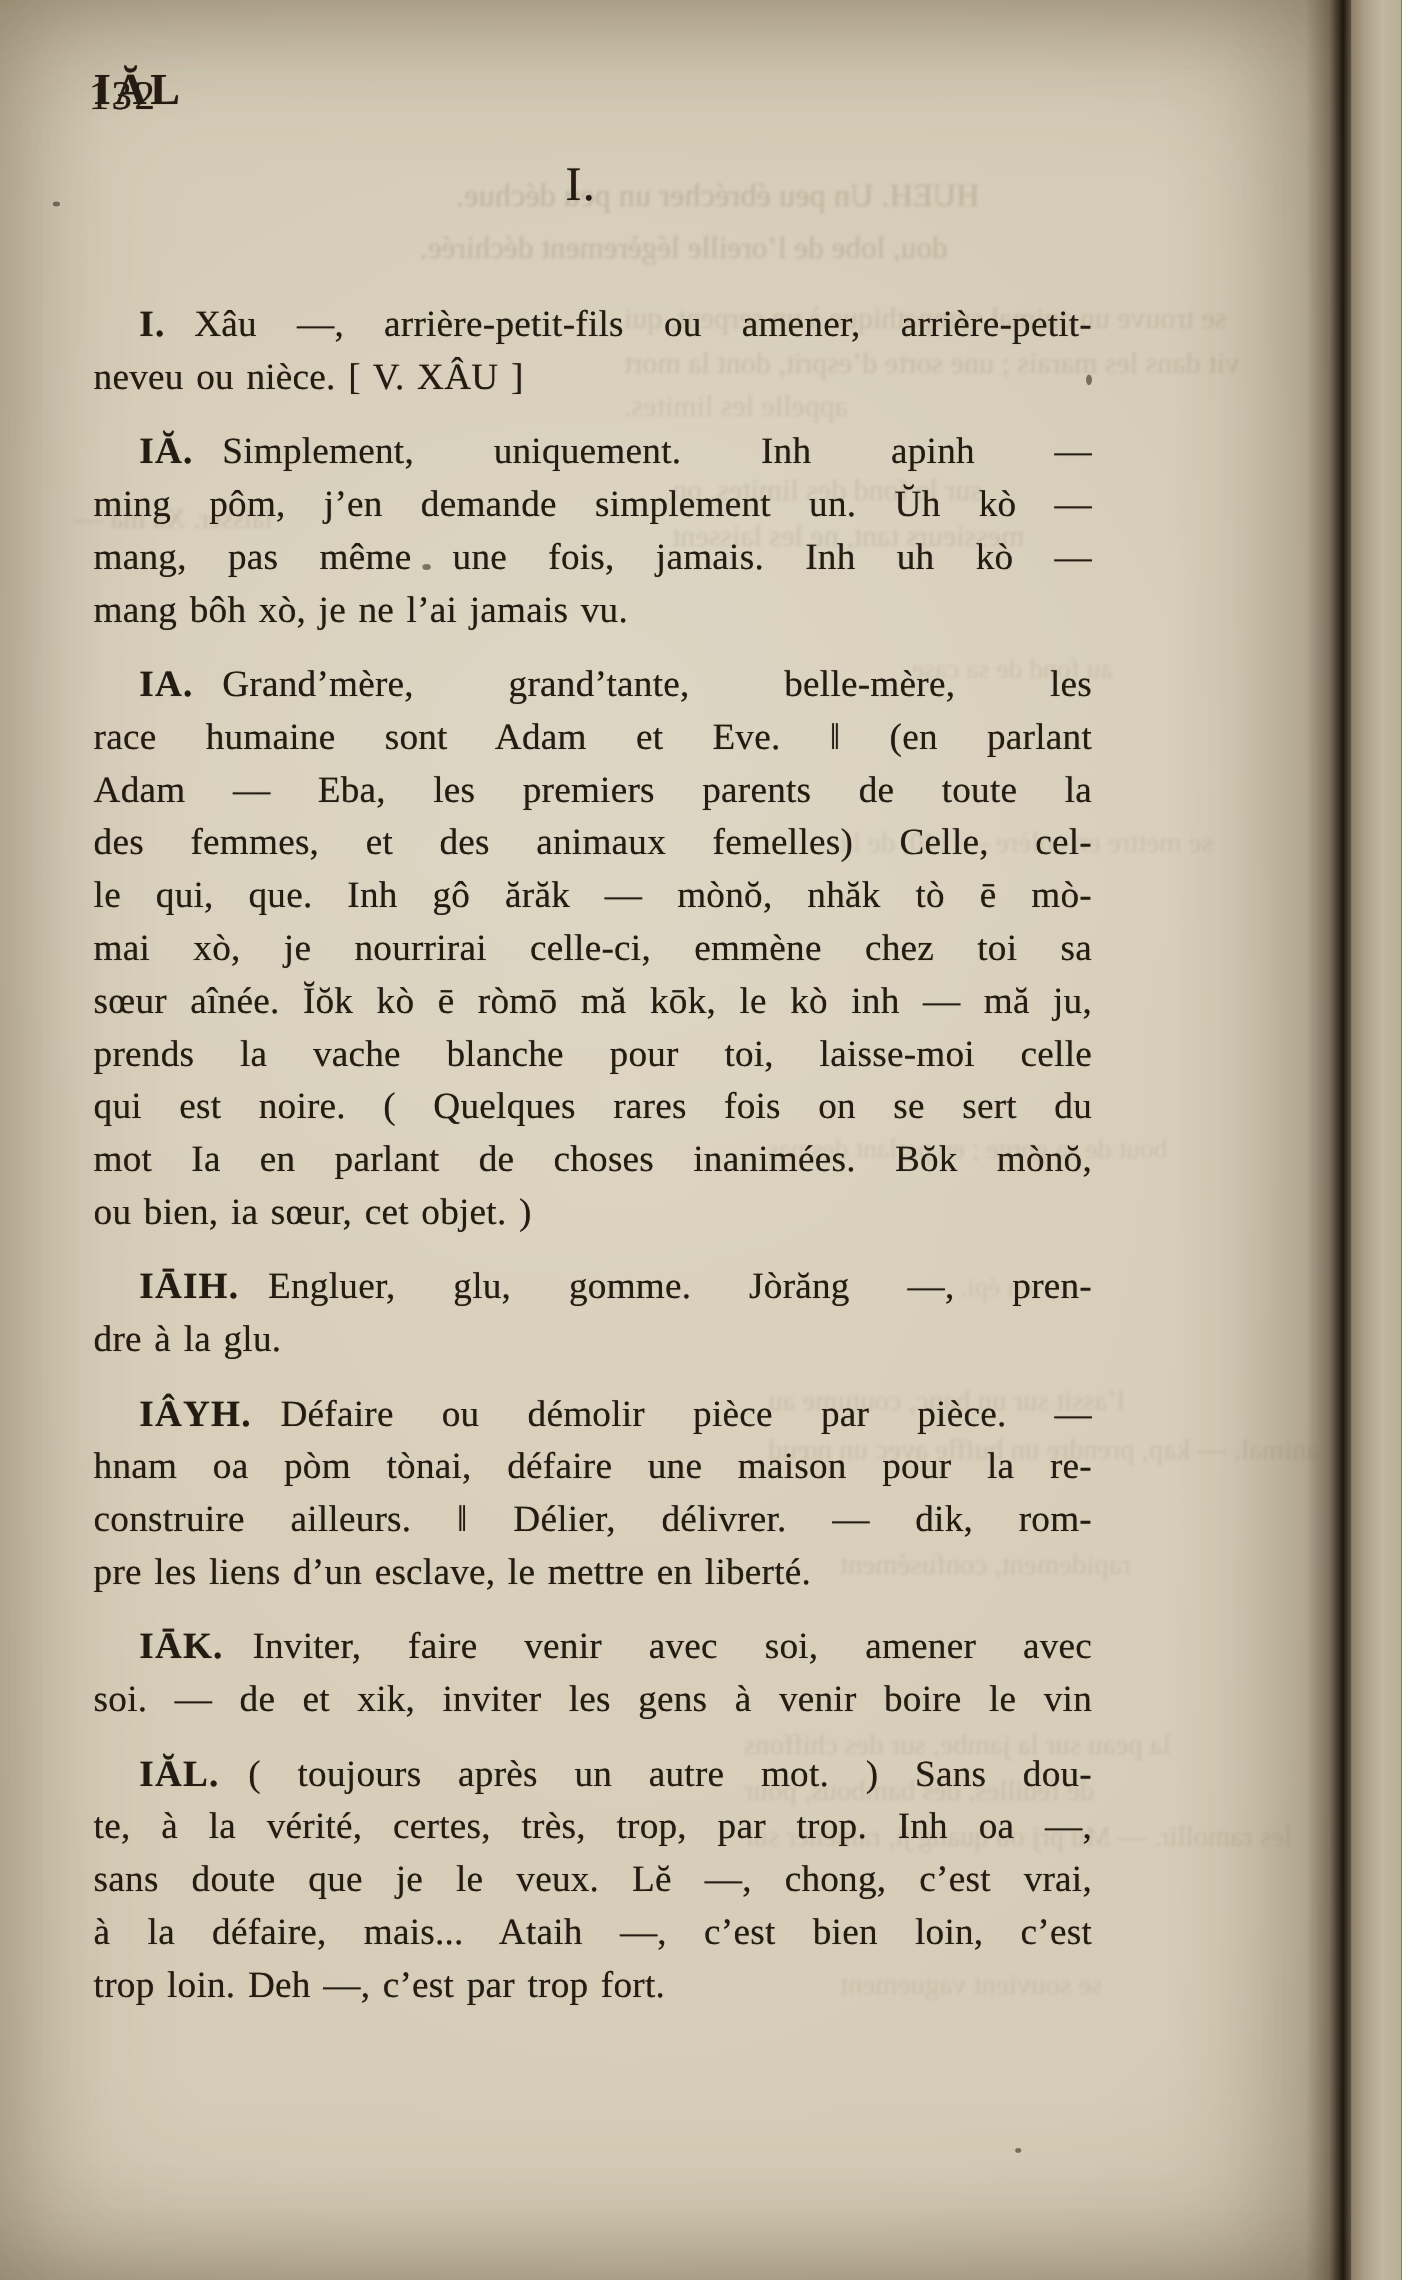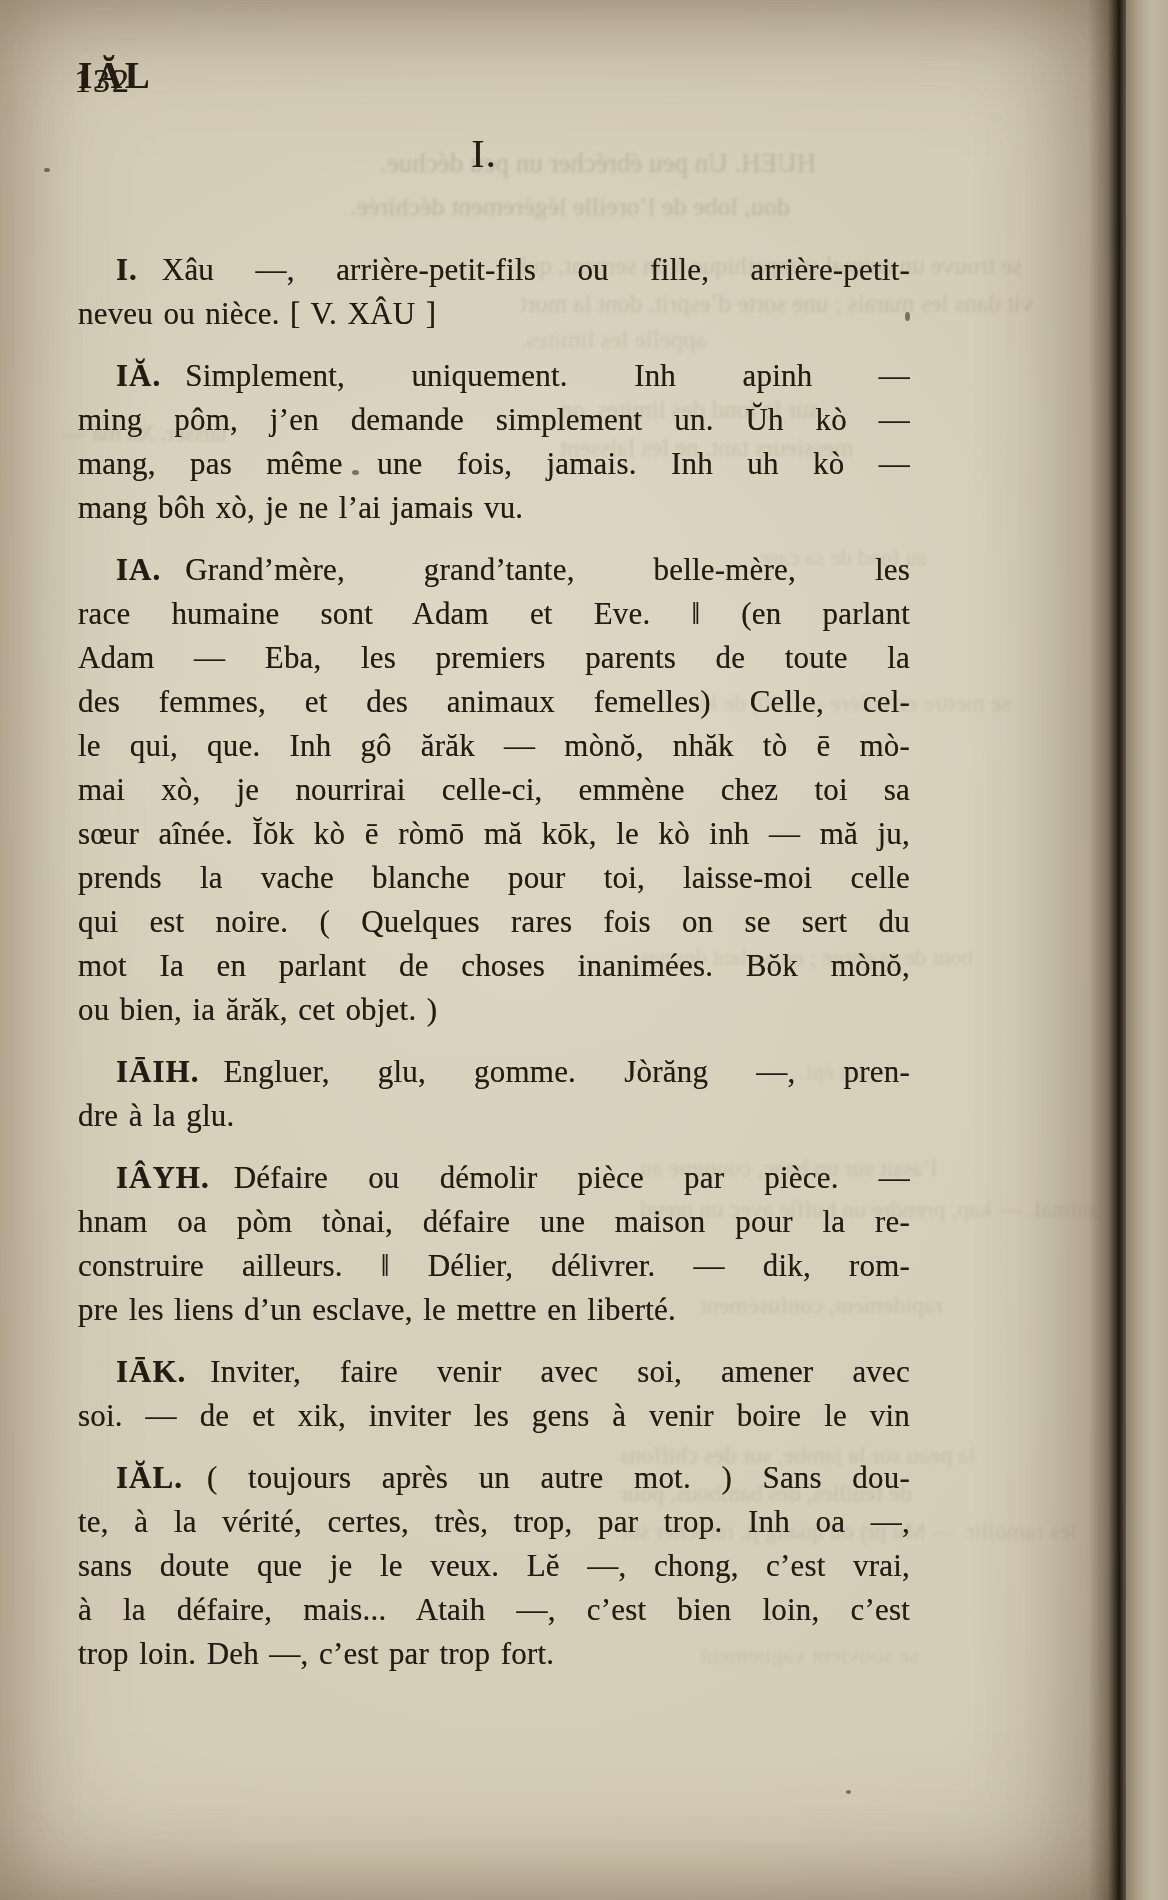--- a/index.html
+++ b/index.html
@@ -87,41 +87,41 @@
       <div class="ghost" style="left: 620px; top: 1518px; font-size: 24px; opacity: 0.26;">les ramollir. — Mu prj ou quang ji, ramener sur</div>
       <div class="ghost" style="left: 700px; top: 1642px; font-size: 24px; opacity: 0.22;">se souvient vaguement</div>
     </div>
 
   <div id="page-number" class="ink">132</div>
   <div id="running-head" class="ink">IĂL</div>
   <div id="section-heading" class="ink">I.</div>
 
   <div id="text-block" class="ink">
       <div class="para">
-        <div class="line j ind"><span class="hw">I.</span><span class="it">Xâu</span><span class="rm"> —, arrière-petit-fils ou fille, arrière-petit-</span></div>
+        <div class="line j ind"><span class="hw">I.</span><span class="it">Xâu</span><span class="rm"> —, arrière-petit-fils ou amener, arrière-petit-</span></div>
         <div class="line"><span class="rm">neveu ou nièce. [ </span><span class="it">V.</span><span class="rm"> XÂU ]</span></div>
       </div>
       <div class="para">
         <div class="line j ind"><span class="hw">IĂ.</span><span class="rm">Simplement, uniquement. </span><span class="it">Inh apinh</span><span class="rm"> —</span></div>
         <div class="line j"><span class="it">ming pôm,</span><span class="rm"> j’en demande simplement un. </span><span class="it">Ŭh kò</span><span class="rm"> —</span></div>
         <div class="line j"><span class="it">mang,</span><span class="rm"> pas même une fois, jamais. </span><span class="it">Inh uh kò</span><span class="rm"> —</span></div>
         <div class="line"><span class="it">mang bôh xò,</span><span class="rm"> je ne l’ai jamais vu.</span></div>
       </div>
       <div class="para">
         <div class="line j ind"><span class="hw">IA.</span><span class="rm">Grand’mère, grand’tante, belle-mère, les</span></div>
         <div class="line j"><span class="rm">race humaine sont Adam et Eve. ‖ (en parlant</span></div>
         <div class="line j"><span class="it">Adam</span><span class="rm"> — </span><span class="it">Eba,</span><span class="rm"> les premiers parents de toute la</span></div>
         <div class="line j"><span class="rm">des femmes, et des animaux femelles) Celle, cel-</span></div>
         <div class="line j"><span class="rm">le qui, que. </span><span class="it">Inh gô ărăk</span><span class="rm"> — </span><span class="it">mònŏ, nhăk tò ē mò-</span></div>
         <div class="line j"><span class="it">mai xò,</span><span class="rm"> je nourrirai celle-ci, emmène chez toi sa</span></div>
         <div class="line j"><span class="rm">sœur aînée. </span><span class="it">Ĭŏk kò ē ròmō mă kōk, le kò inh</span><span class="rm"> — </span><span class="it">mă ju,</span></div>
         <div class="line j"><span class="rm">prends la vache blanche pour toi, laisse-moi celle</span></div>
         <div class="line j"><span class="rm">qui est noire. ( Quelques rares fois on se sert du</span></div>
         <div class="line j"><span class="rm">mot </span><span class="it">Ia</span><span class="rm"> en parlant de choses inanimées. </span><span class="it">Bŏk mònŏ,</span></div>
-        <div class="line"><span class="rm">ou bien, </span><span class="it">ia ărăk,</span><span class="rm"> cet objet. )</span></div>
+        <div class="line"><span class="rm">ou bien, </span><span class="it">ia sœur,</span><span class="rm"> cet objet. )</span></div>
       </div>
       <div class="para">
         <div class="line j ind"><span class="hw">IĀIH.</span><span class="rm">Engluer, glu, gomme. </span><span class="it">Jòrăng</span><span class="rm"> —, pren-</span></div>
         <div class="line"><span class="rm">dre à la glu.</span></div>
       </div>
       <div class="para">
         <div class="line j ind"><span class="hw">IÂYH.</span><span class="rm">Défaire ou démolir pièce par pièce. —</span></div>
         <div class="line j"><span class="it">hnam oa pòm tònai,</span><span class="rm"> défaire une maison pour la re-</span></div>
         <div class="line j"><span class="rm">construire ailleurs. ‖ Délier, délivrer. — </span><span class="it">dik,</span><span class="rm"> rom-</span></div>
         <div class="line"><span class="rm">pre les liens d’un esclave, le mettre en liberté.</span></div>

